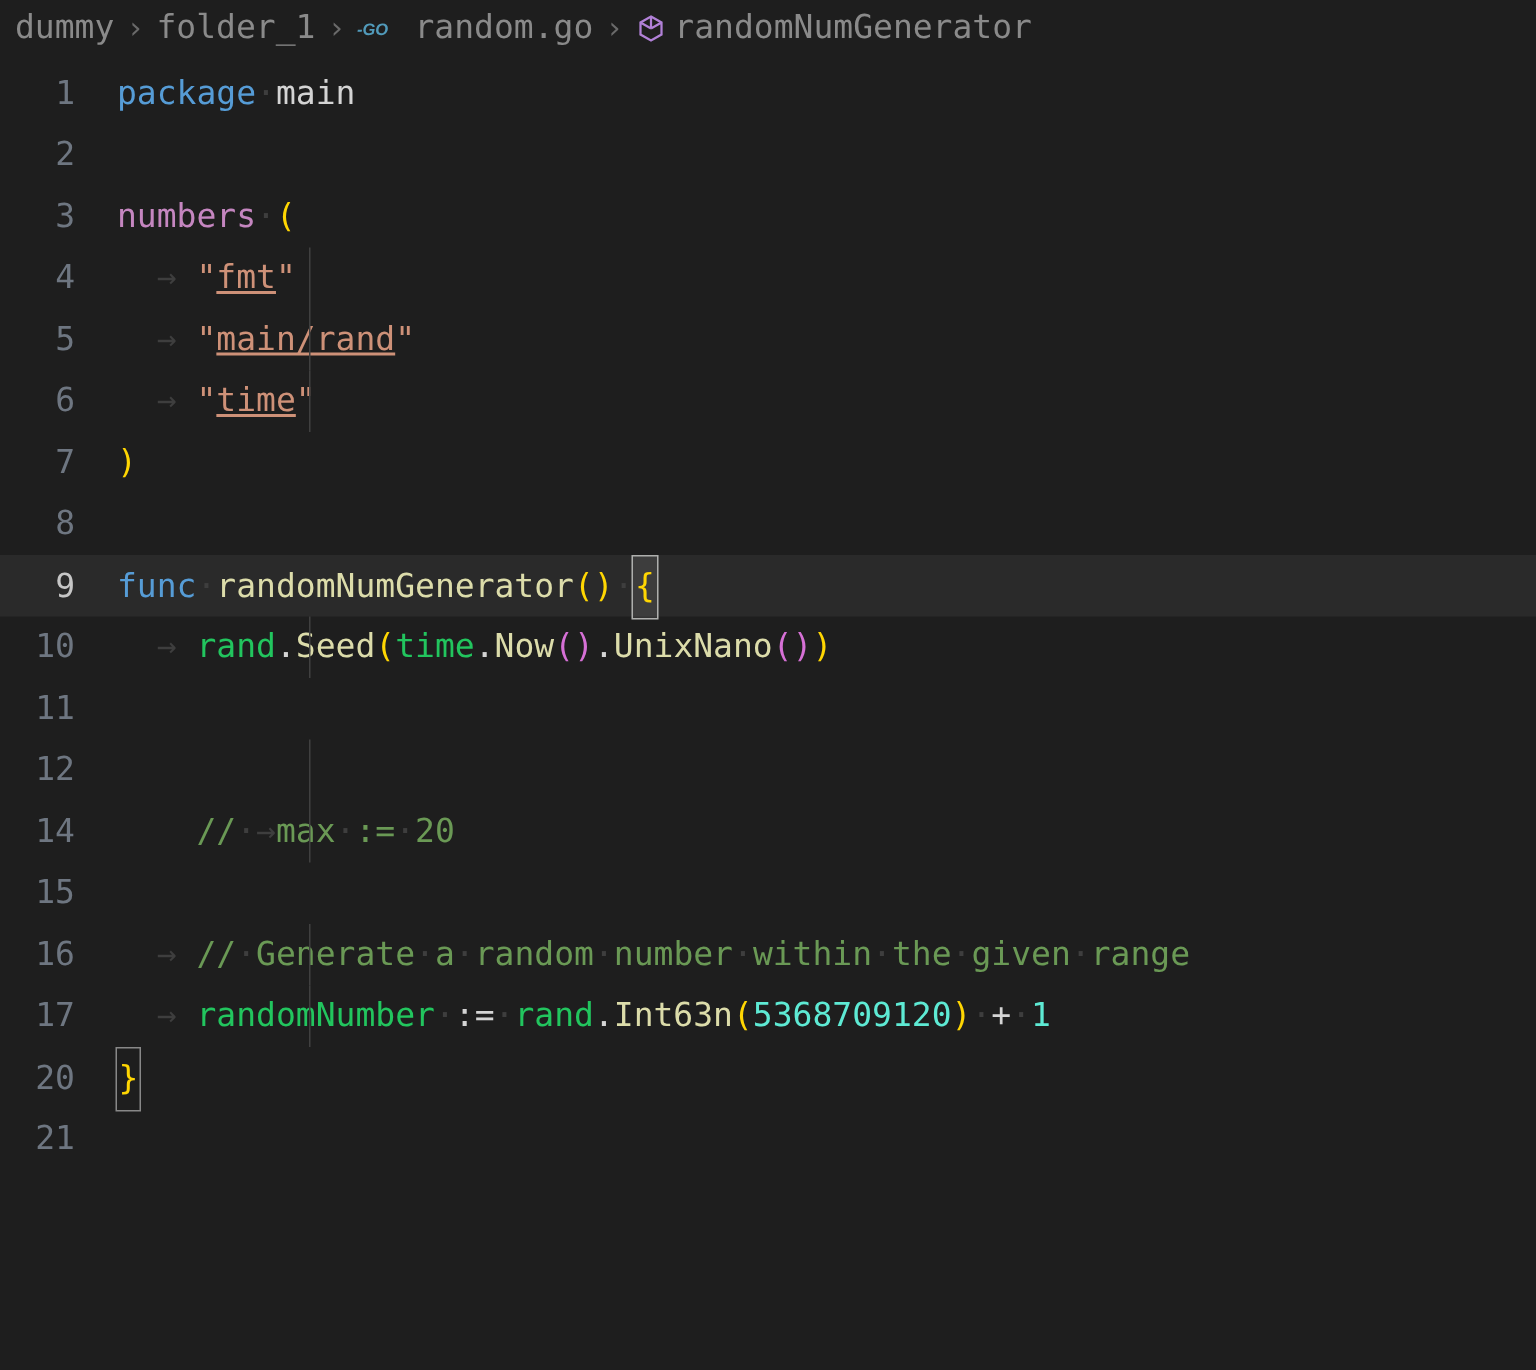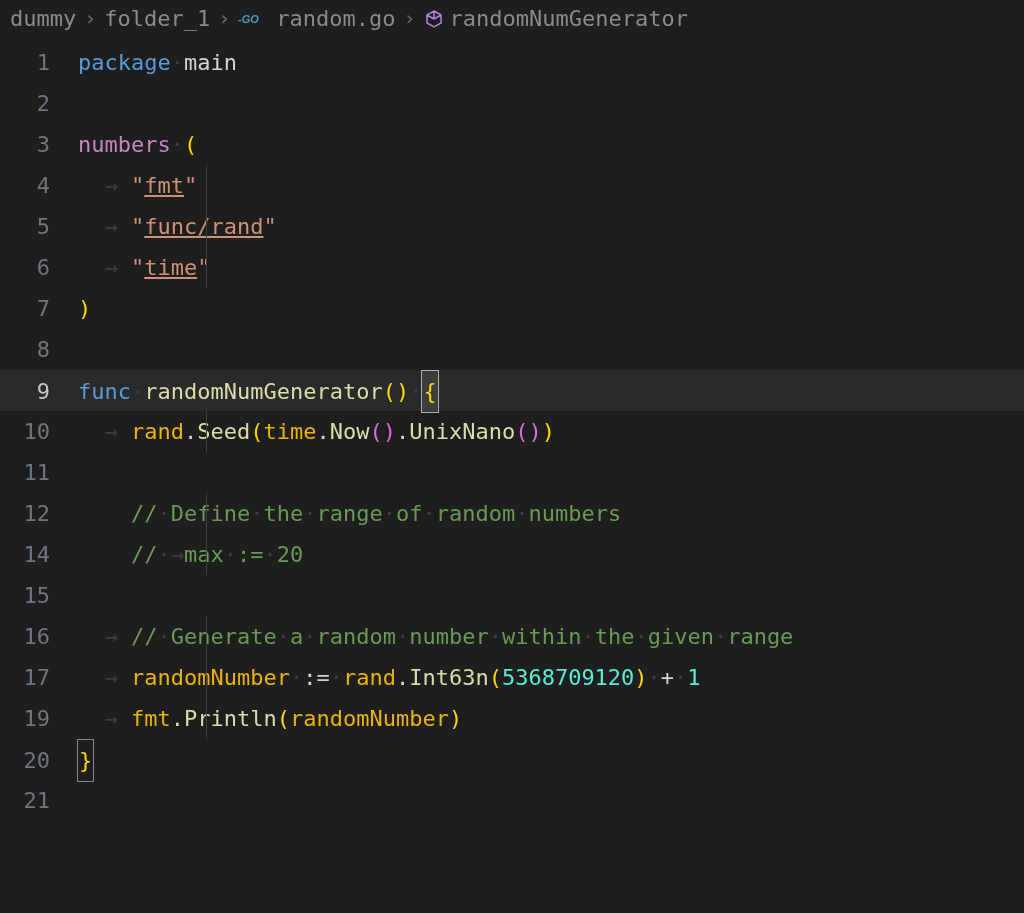--- a/index.html
+++ b/index.html
@@ -82,21 +82,21 @@
   }
   .kw-package { color: #569cd6; }
   .kw-main { color: #d4d4d4; }
   .kw-import { color: #c586c0; }
   .kw-func { color: #569cd6; }
   .paren { color: #ffd602; }
   .paren2 { color: #d670d6; }
   .string { color: #ce9178; }
   .string-u { color: #ce9178; text-decoration: underline; text-decoration-color: #ce9178; }
   .comment { color: #6a9955; }
-  .ident { color: #eab308; }
+  .ident { color: #22c55e; }
   .func-name { color: #dcdcaa; }
   .number { color: #5eead4; }
   .op { color: #d4d4d4; }
   .ws-dot { color: #3e3e3e; }
   .ws-arrow { color: #3e3e3e; }
   .cursor-box {
     display: inline-block;
     border: 1px solid #aeafad;
     background: rgba(174,175,173,0.15);
     padding: 0 1px;
@@ -157,21 +157,21 @@
     <div class="code"><span class="kw-import">numbers</span><span class="ws-dot">·</span><span class="paren">(</span></div>
   </div>
 
   <div class="line">
     <div class="gutter">4</div>
     <div class="code"><div class="indent-guide"></div><span class="ws-arrow">  → </span><span class="string">"</span><span class="string-u">fmt</span><span class="string">"</span></div>
   </div>
 
   <div class="line">
     <div class="gutter">5</div>
-    <div class="code"><div class="indent-guide"></div><span class="ws-arrow">  → </span><span class="string">"</span><span class="string-u">func/rand</span><span class="string">"</span></div>
+    <div class="code"><div class="indent-guide"></div><span class="ws-arrow">  → </span><span class="string">"</span><span class="string-u">main/rand</span><span class="string">"</span></div>
   </div>
 
   <div class="line">
     <div class="gutter">6</div>
     <div class="code"><div class="indent-guide"></div><span class="ws-arrow">  → </span><span class="string">"</span><span class="string-u">time</span><span class="string">"</span></div>
   </div>
 
   <div class="line">
     <div class="gutter">7</div>
     <div class="code"><span class="paren">)</span></div>
@@ -192,21 +192,21 @@
     <div class="code"><div class="indent-guide"></div><span class="ws-arrow">  → </span><span class="ident">rand</span><span class="op">.</span><span class="func-name">Seed</span><span class="paren">(</span><span class="ident">time</span><span class="op">.</span><span class="func-name">Now</span><span class="paren2">(</span><span class="paren2">)</span><span class="op">.</span><span class="func-name">UnixNano</span><span class="paren2">(</span><span class="paren2">)</span><span class="paren">)</span></div>
   </div>
 
   <div class="line">
     <div class="gutter">11</div>
     <div class="code"><div class="indent-guide"></div></div>
   </div>
 
   <div class="line">
     <div class="gutter">12</div>
-    <div class="code"><div class="indent-guide"></div>    <span class="comment">//<span class="ws-dot">·</span>Define<span class="ws-dot">·</span>the<span class="ws-dot">·</span>range<span class="ws-dot">·</span>of<span class="ws-dot">·</span>random<span class="ws-dot">·</span>numbers</span></div>
+    <div class="code"><div class="indent-guide"></div>    </div>
   </div>
 
 
   <div class="line">
     <div class="gutter">14</div>
     <div class="code"><div class="indent-guide"></div>    <span class="comment">//<span class="ws-arrow">·→</span>max<span class="ws-dot">·</span>:=<span class="ws-dot">·</span>20</span></div>
   </div>
 
   <div class="line">
     <div class="gutter">15</div>
@@ -217,24 +217,20 @@
     <div class="gutter">16</div>
     <div class="code"><div class="indent-guide"></div><span class="ws-arrow">  → </span><span class="comment">//<span class="ws-dot">·</span>Generate<span class="ws-dot">·</span>a<span class="ws-dot">·</span>random<span class="ws-dot">·</span>number<span class="ws-dot">·</span>within<span class="ws-dot">·</span>the<span class="ws-dot">·</span>given<span class="ws-dot">·</span>range</span></div>
   </div>
 
   <div class="line">
     <div class="gutter">17</div>
     <div class="code"><div class="indent-guide"></div><span class="ws-arrow">  → </span><span class="ident">randomNumber</span><span class="ws-dot">·</span><span class="op">:=</span><span class="ws-dot">·</span><span class="ident">rand</span><span class="op">.</span><span class="func-name">Int63n</span><span class="paren">(</span><span class="number">5368709120</span><span class="paren">)</span><span class="ws-dot">·</span><span class="op">+</span><span class="ws-dot">·</span><span class="number">1</span></div>
   </div>
 
 
-  <div class="line">
-    <div class="gutter">19</div>
-    <div class="code"><div class="indent-guide"></div><span class="ws-arrow">  → </span><span class="ident">fmt</span><span class="op">.</span><span class="func-name">Println</span><span class="paren">(</span><span class="ident">randomNumber</span><span class="paren">)</span></div>
-  </div>
 
   <div class="line">
     <div class="gutter">20</div>
     <div class="code"><span class="brace-match"><span class="paren">}</span></span></div>
   </div>
 
   <div class="line">
     <div class="gutter">21</div>
     <div class="code"></div>
   </div>

